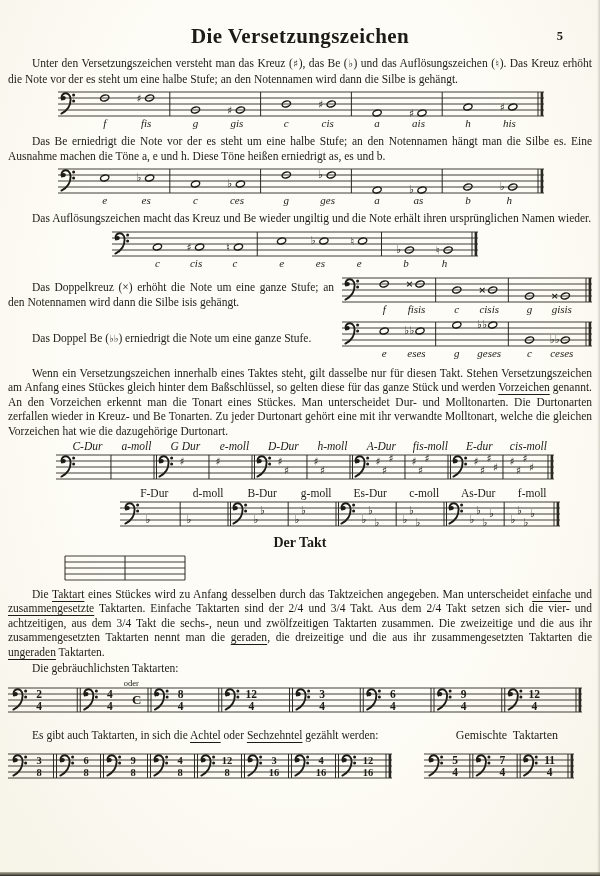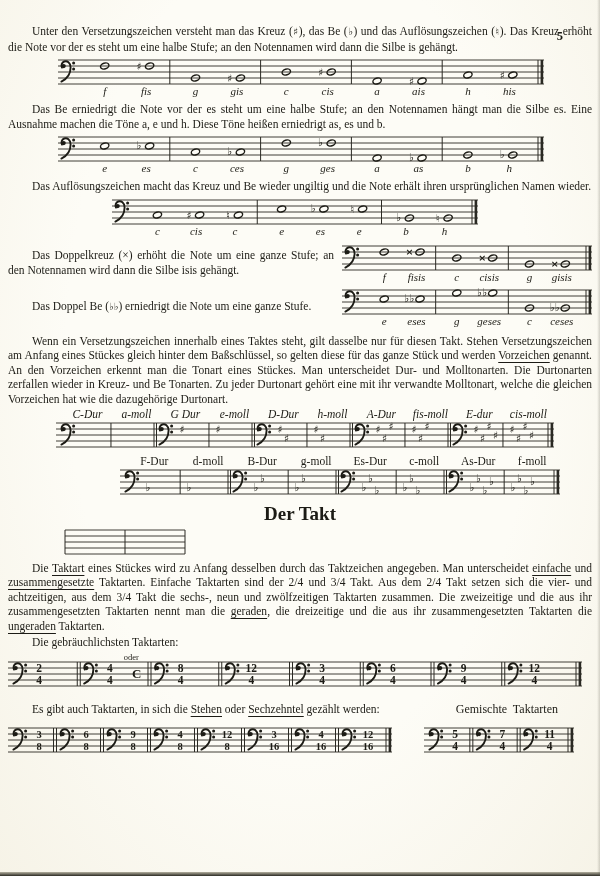--- a/index.html
+++ b/index.html
@@ -4,21 +4,21 @@
 <style>
   html,body{margin:0;padding:0;background:#fcfaf2;}
   .page{position:relative;width:600px;height:876px;overflow:hidden;
     background:radial-gradient(ellipse at 50% 40%, #fdfcf6 55%, #f6f3e7 100%);
     font-family:"Liberation Serif","DejaVu Serif",serif;color:#1c1b15;}
   .page::after{content:"";position:absolute;top:0;right:0;bottom:0;width:3px;
     background:linear-gradient(to right,rgba(0,0,0,0),rgba(90,88,75,0.25));pointer-events:none;}
   .content{padding:24px 8px 0 8px;}
   .pagenum{position:absolute;top:29px;right:37px;font-weight:bold;font-size:12.5px;}
   .title{font-size:21px;font-weight:bold;text-align:center;margin:0 0 7px 0;letter-spacing:0.4px;}
-  .title2{font-size:19px;font-weight:bold;text-align:center;margin:5px 0 4px 0;}
+  .title2{font-size:14px;font-weight:bold;text-align:center;margin:5px 0 4px 0;}
   .para{font-size:11.5px;line-height:14.5px;text-align:justify;margin:0 0 2px 0;text-indent:24px;}
   .mt6{margin-top:6px;}
   .it{}
   .ul{text-decoration:underline;text-underline-offset:2.5px;}
   .mus{font-family:"DejaVu Sans",sans-serif;font-size:10px;}
   .staffblock{margin:2px 0 4px 0;}
   .staffblock svg{display:block;}
   .ind1{margin-left:50px;}
   .ind2{margin-left:104px;}
   .ind3{margin-left:48px;font-style:italic;}
@@ -35,20 +35,21 @@
   .inlinestaff svg{display:inline-block;}
   .bottom-edge{position:absolute;left:0;right:0;bottom:0;height:4px;
     background:linear-gradient(to bottom,#b5b1a0,#2c2b24);}
 </style>
 </head>
 <body>
 
 <div class="page">
   <div class="pagenum">5</div>
   <div class="content">
+    <h1 class="title">Die Versetzungszeichen</h1>
     <p class="para"><span>Unter den Versetzungszeichen versteht man das Kreuz (</span><span class="mus">♯</span><span>), das Be (</span><span class="mus">♭</span><span>) und das Auflösungszeichen (</span><span class="mus">♮</span><span>). Das Kreuz erhöht die Note vor der es steht um eine halbe Stufe; an den Notennamen wird dann die Silbe </span><span class="it">is</span><span> gehängt.</span></p>
     <div class="staffblock ind1">
         <svg xmlns="http://www.w3.org/2000/svg" width="486" height="42" viewBox="0 0 486 42">
           <line x1="0" y1="4" x2="486" y2="4" stroke="#2a2923" stroke-width="0.9"></line>
           <line x1="0" y1="10" x2="486" y2="10" stroke="#2a2923" stroke-width="0.9"></line>
           <line x1="0" y1="16" x2="486" y2="16" stroke="#2a2923" stroke-width="0.9"></line>
           <line x1="0" y1="22" x2="486" y2="22" stroke="#2a2923" stroke-width="0.9"></line>
           <line x1="0" y1="28" x2="486" y2="28" stroke="#2a2923" stroke-width="0.9"></line>
           <g>
             <path d="M3.4 25.6 C 9.2 22.6, 12.6 17.4, 12.6 11.4 C 12.6 6.4, 9 4.4, 6.2 5.5 C 3.7 6.5, 2.9 9.4, 4 11.6" fill="none" stroke="#1c1b15" stroke-width="1.9" stroke-linecap="round"></path>
@@ -511,21 +512,21 @@
             <circle cx="512.85" cy="13" r="1.5" fill="#1c1b15"></circle>
             <circle cx="512.85" cy="19" r="1.5" fill="#1c1b15"></circle>
           </g>
           <text x="526.25" y="20" text-anchor="middle" font-size="11.5" font-weight="bold" font-family="'Liberation Serif','DejaVu Serif',serif" fill="#1c1b15">12</text>
           <text x="526.25" y="32" text-anchor="middle" font-size="11.5" font-weight="bold" font-family="'Liberation Serif','DejaVu Serif',serif" fill="#1c1b15">4</text>
           <line x1="568" y1="10" x2="568" y2="34" stroke="#2a2923" stroke-width="1"></line>
           <rect x="570.6" y="10" width="2.6" height="24" fill="#2a2923"></rect>
         </svg>
       </div>
     <div class="gemrow">
-      <p class="para"><span>Es gibt auch Taktarten, in sich die </span><span class="ul">Stehen</span><span> oder </span><span class="ul">Sechzehntel</span><span> gezählt werden:</span></p>
+      <p class="para"><span>Es gibt auch Taktarten, in sich die </span><span class="ul">Achtel</span><span> oder </span><span class="ul">Sechzehntel</span><span> gezählt werden:</span></p>
       <div class="gemlabel">Gemischte Taktarten</div>
     </div>
     <div class="timesrow">
       <div class="staffblock">
           <svg xmlns="http://www.w3.org/2000/svg" width="384" height="34" viewBox="0 0 384 34">
             <line x1="0" y1="6" x2="384" y2="6" stroke="#2a2923" stroke-width="0.9"></line>
             <line x1="0" y1="12" x2="384" y2="12" stroke="#2a2923" stroke-width="0.9"></line>
             <line x1="0" y1="18" x2="384" y2="18" stroke="#2a2923" stroke-width="0.9"></line>
             <line x1="0" y1="24" x2="384" y2="24" stroke="#2a2923" stroke-width="0.9"></line>
             <line x1="0" y1="30" x2="384" y2="30" stroke="#2a2923" stroke-width="0.9"></line>

